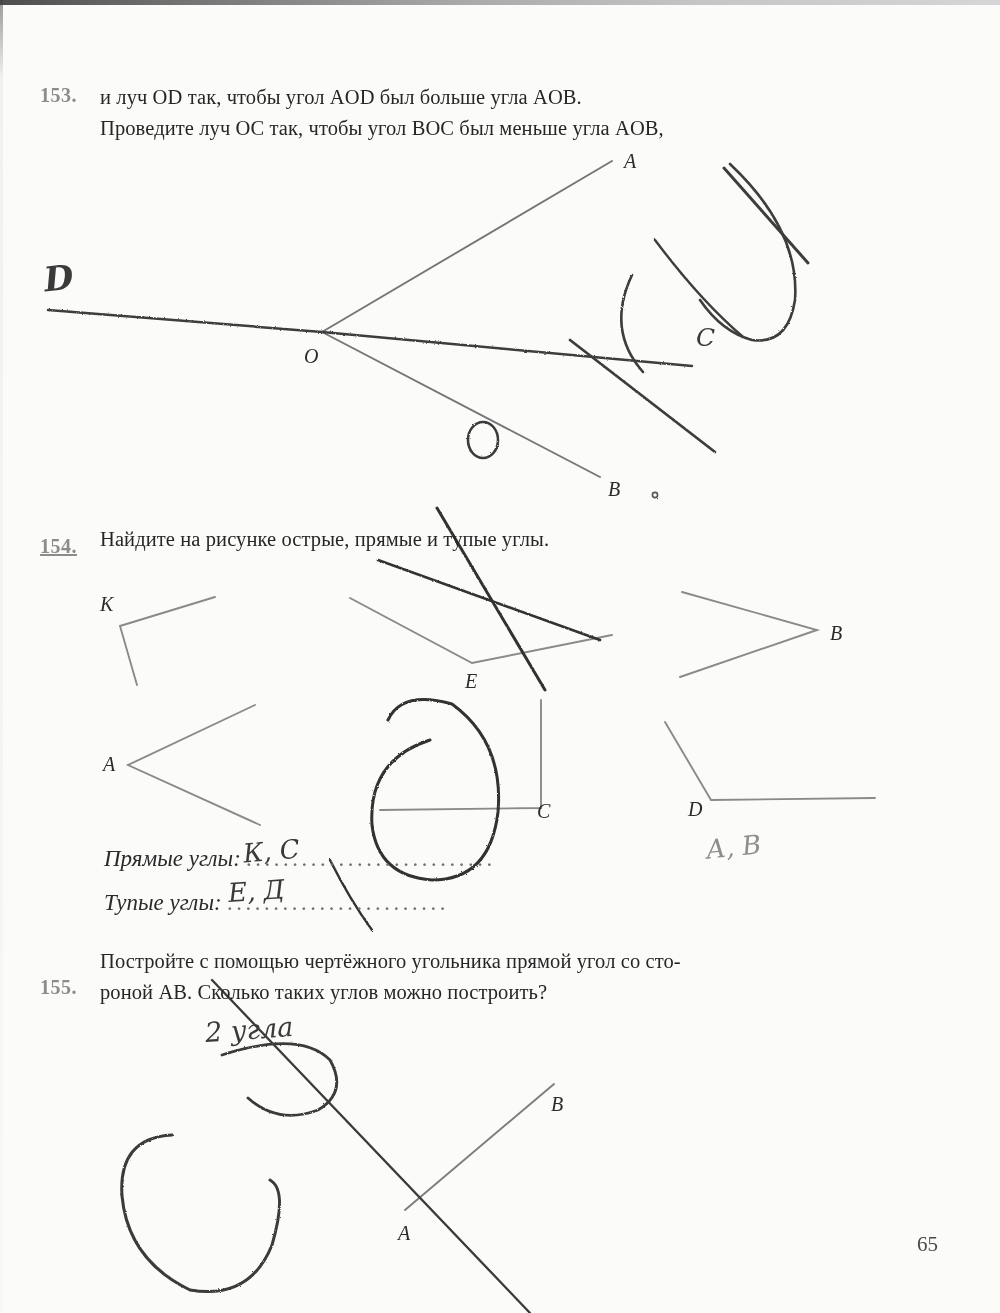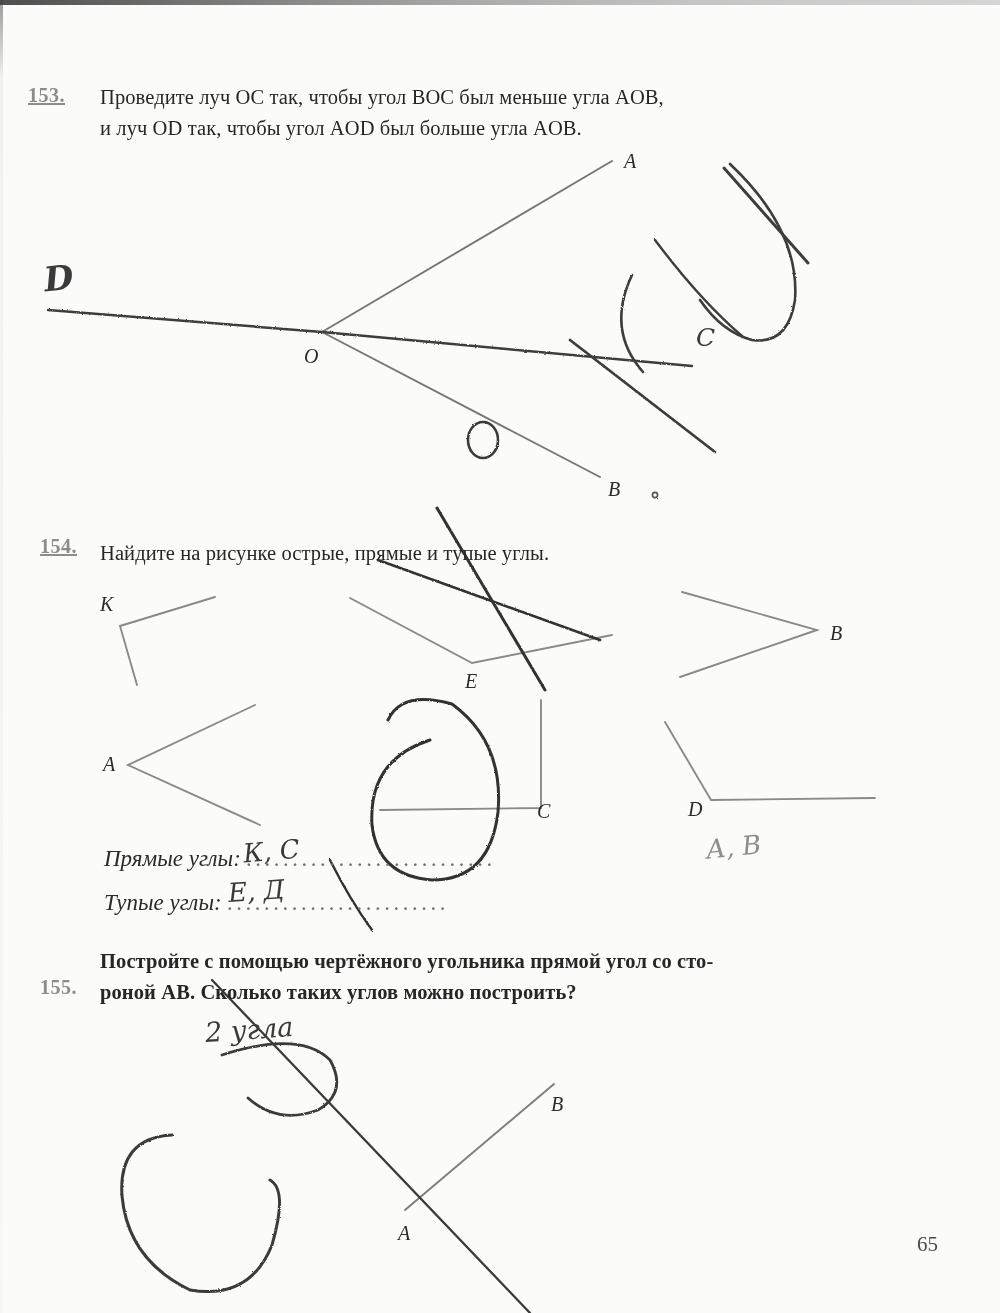--- a/index.html
+++ b/index.html
@@ -157,36 +157,36 @@
     <g stroke="#3a3a3a" fill="none" stroke-linecap="round" filter="url(#rough2)">
       <line x1="212" y1="980" x2="530" y2="1313" stroke-width="2.3"></line>
       <path d="M172,1135 Q118,1138 122,1196 Q128,1260 190,1290
                Q250,1300 272,1245 Q288,1190 270,1180" stroke-width="3"></path>
       <path d="M222,1055 Q300,1030 330,1060 Q348,1092 318,1110
                Q278,1125 248,1098" stroke-width="2.8"></path>
     </g>
   </svg>
 
   <div class="ex" style="left:0;top:0;">
-    <div class="ex-num" style="left:28px;top:84px;text-decoration:underline;">153.</div>
+    <div class="ex-num" style="left:40px;top:84px;">153.</div>
     <div class="ex-body" style="left:100px;top:82px;width:800px;">
+      <div>и луч OD так, чтобы угол AOD был больше угла AOB.</div>
       <div>Проведите луч OC так, чтобы угол BOC был меньше угла AOB,</div>
-      <div>и луч OD так, чтобы угол AOD был больше угла AOB.</div>
     </div>
   </div>
 
   <div class="lbl" style="left:624px;top:150px;">A</div>
   <div class="lbl" style="left:304px;top:345px;">O</div>
   <div class="lbl" style="left:608px;top:478px;">B</div>
   <div class="hand" style="left:696px;top:323px;font-size:25px;">C</div>
   <div class="hand" style="left:44px;top:258px;font-size:34px;font-weight:bold;transform:rotate(-6deg);">D</div>
 
   <div class="ex" style="left:0;top:0;">
     <div class="ex-num" style="left:40px;top:535px;text-decoration:underline;">154.</div>
-    <div class="ex-body" style="left:100px;top:538px;width:800px;">
+    <div class="ex-body" style="left:100px;top:524px;width:800px;">
       <div>Найдите на рисунке острые, прямые и тупые углы.</div>
     </div>
   </div>
 
   <div class="lbl" style="left:100px;top:593px;">K</div>
   <div class="lbl" style="left:103px;top:753px;">A</div>
   <div class="lbl" style="left:465px;top:670px;">E</div>
   <div class="lbl" style="left:537px;top:800px;">C</div>
   <div class="lbl" style="left:830px;top:622px;">B</div>
   <div class="lbl" style="left:688px;top:798px;">D</div>
@@ -200,21 +200,21 @@
   <div class="hand" style="left:706px;top:832px;font-size:26px;color:#8d8d8d;transform:rotate(-6deg);">А, В</div>
 
   <div class="ans-line" style="left:104px;top:890px;">
     <span>Тупые углы:</span>
     <span class="dots">........................</span>
   </div>
   <div class="hand" style="left:228px;top:876px;font-size:26px;transform:rotate(-4deg);">Е, Д</div>
 
   <div class="ex" style="left:0;top:0;">
     <div class="ex-num" style="left:40px;top:948px;margin-top:28px;">155.</div>
-    <div class="ex-body" style="left:100px;top:946px;width:800px;font-weight:bold;">
+    <div class="ex-body" style="left:100px;top:946px;width:800px;">
       <div>Постройте с помощью чертёжного угольника прямой угол со сто-</div>
       <div>роной AB. Сколько таких углов можно построить?</div>
     </div>
   </div>
 
   <div class="hand" style="left:205px;top:1014px;font-size:27px;transform:rotate(-4deg);">2 угла</div>
 
   <div class="lbl" style="left:551px;top:1093px;">B</div>
   <div class="lbl" style="left:398px;top:1222px;">A</div>
 

